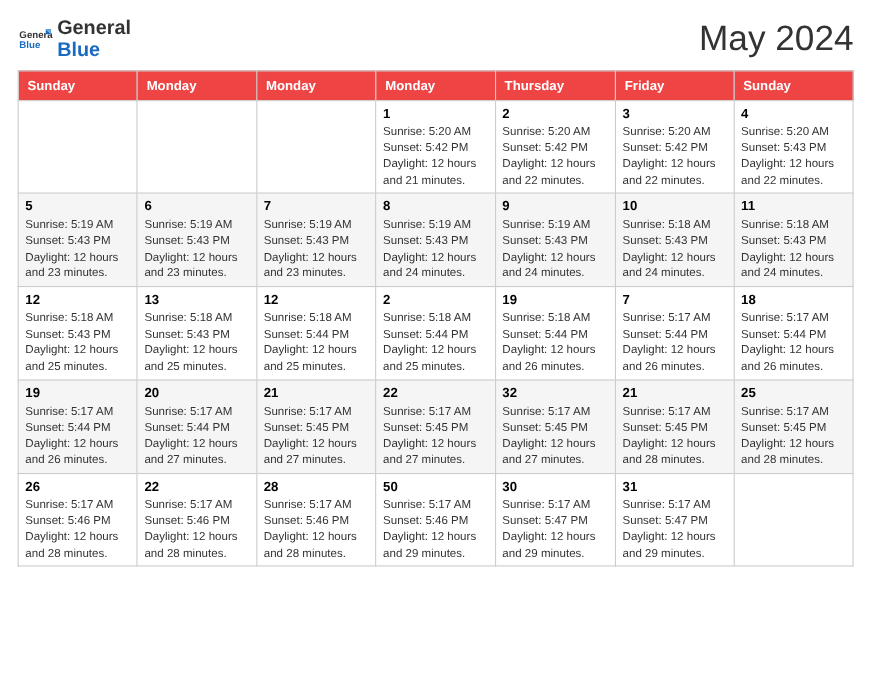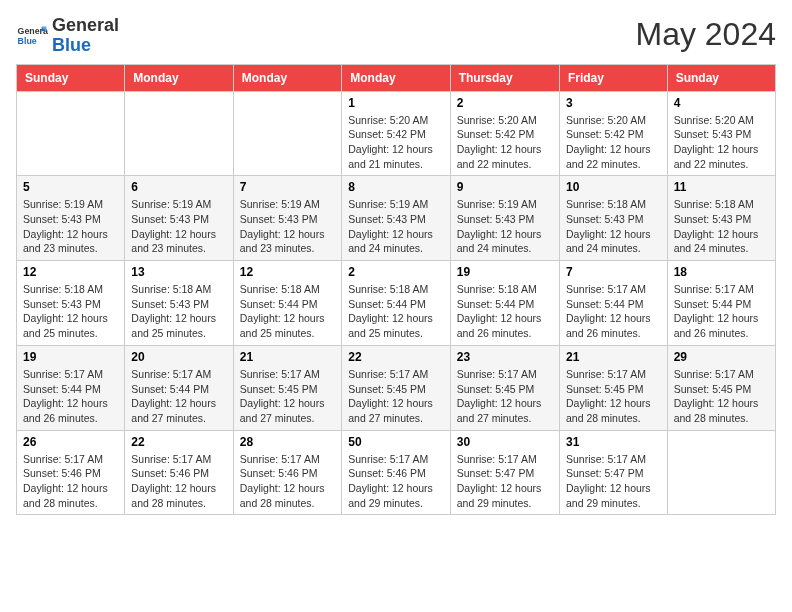--- a/index.html
+++ b/index.html
@@ -275,35 +275,35 @@
 and 27 minutes.</div>
         </td>
         <td>
           <div class="day-num">22</div>
           <div class="day-info" style="white-space: pre-line;">Sunrise: 5:17 AM
 Sunset: 5:45 PM
 Daylight: 12 hours
 and 27 minutes.</div>
         </td>
         <td>
-          <div class="day-num">23</div>
+          <div class="day-num">32</div>
           <div class="day-info" style="white-space: pre-line;">Sunrise: 5:17 AM
 Sunset: 5:45 PM
 Daylight: 12 hours
 and 27 minutes.</div>
         </td>
         <td>
           <div class="day-num">21</div>
           <div class="day-info" style="white-space: pre-line;">Sunrise: 5:17 AM
 Sunset: 5:45 PM
 Daylight: 12 hours
 and 28 minutes.</div>
         </td>
         <td>
-          <div class="day-num">29</div>
+          <div class="day-num">25</div>
           <div class="day-info" style="white-space: pre-line;">Sunrise: 5:17 AM
 Sunset: 5:45 PM
 Daylight: 12 hours
 and 28 minutes.</div>
         </td>
       </tr>
       <tr>
         <td>
           <div class="day-num">26</div>
           <div class="day-info" style="white-space: pre-line;">Sunrise: 5:17 AM

